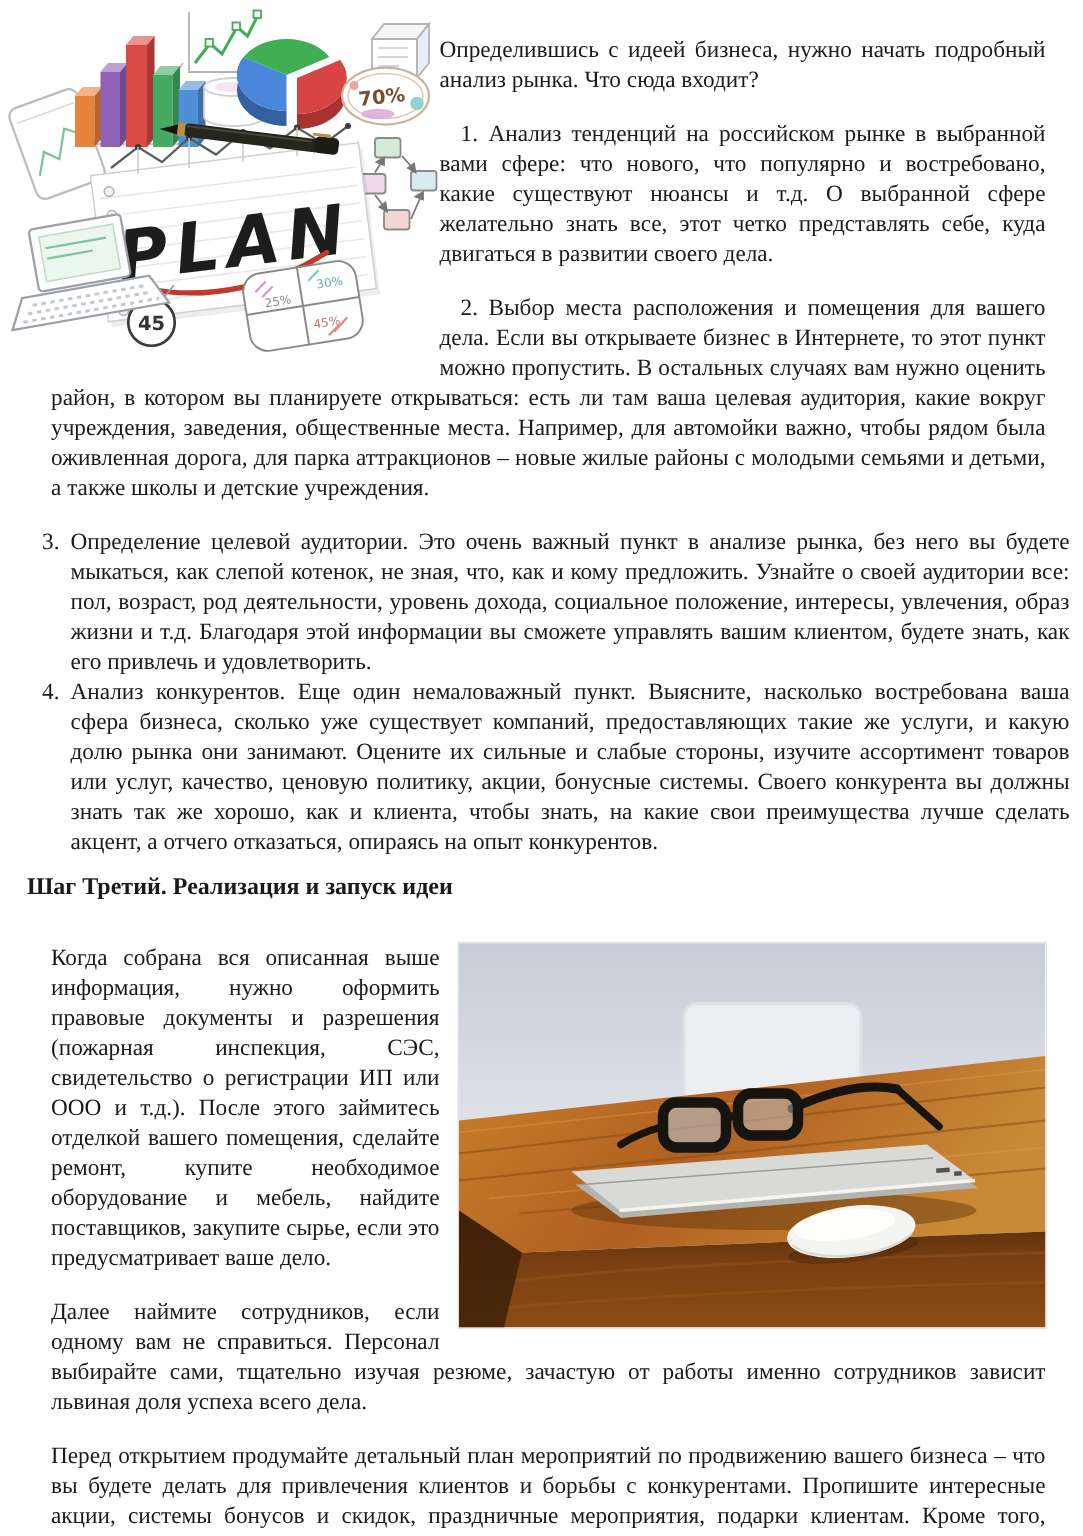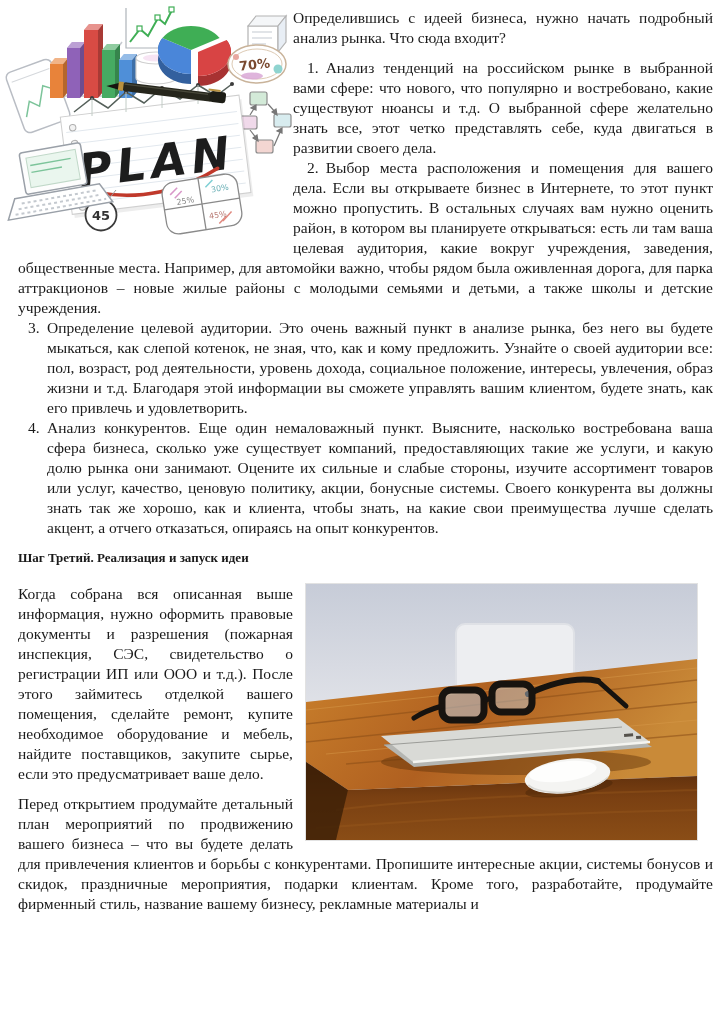--- a/index.html
+++ b/index.html
@@ -11,29 +11,29 @@
     width:722px;height:1024px;
     box-sizing:border-box;
     padding:8px 9px 0 18px;
     overflow:hidden;
     background:#fff;
     font-family:"Liberation Serif", serif;
     font-size:15.5px;
     line-height:20px;
     color:var(--text);
   }
-  p{margin:0;text-align:justify;}
+  p{margin:16px;text-align:justify;}
   .gap{margin-top:10px;}
   .p-num{text-indent:14px;}
   .num-badge{padding-right:7px;}
   .li{position:relative;padding-left:29px;text-align:justify;}
   .li-num{position:absolute;left:10px;top:0;}
   h2{
-    margin:10px 0 16px 0;
-    font-size:13px;line-height:20px;font-weight:bold;
+    margin:10px 0 27px 0;
+    font-size:16px;line-height:20px;font-weight:bold;
     font-family:"Liberation Serif", serif;
   }
   .float-illustration{
     float:left;width:275px;height:244px;position:relative;
   }
   .float-illustration svg{position:absolute;left:-14px;top:-8px;}
   .float-photo{
     float:right;width:391px;height:256px;
     margin:0 16px 12px 13px;
     box-shadow:0 0 0 1px #e2e2e2;
@@ -326,16 +326,17 @@
         <ellipse cx="262" cy="204" rx="44" ry="8" fill="#4a2608" opacity="0.5"></ellipse>
         <ellipse cx="262" cy="192" rx="43" ry="17" fill="#f4f4f2"></ellipse>
         <ellipse cx="258" cy="187" rx="34" ry="10" fill="#ffffff" opacity="0.85"></ellipse>
         <path d="M222,196 a43,17 0 0 0 80,2" fill="none" stroke="#d8d8d4" stroke-width="1.5"></path>
       </g>
     </svg>
   </div>
 
   <p>Когда собрана вся описанная выше информация, нужно оформить правовые документы и разрешения (пожарная инспекция, СЭС, свидетельство о регистрации ИП или ООО и т.д.). После этого займитесь отделкой вашего помещения, сделайте ремонт, купите необходимое оборудование и мебель, найдите поставщиков, закупите сырье, если это предусматривает ваше дело.</p>
 
+  <p class="gap">Далее наймите сотрудников, если одному вам не справиться. Персонал выбирайте сами, тщательно изучая резюме, зачастую от работы именно сотрудников зависит львиная доля успеха всего дела.</p>
 
   <p class="gap">Перед открытием продумайте детальный план мероприятий по продвижению вашего бизнеса – что вы будете делать для привлечения клиентов и борьбы с конкурентами. Пропишите интересные акции, системы бонусов и скидок, праздничные мероприятия, подарки клиентам. Кроме того, разработайте, продумайте фирменный стиль, название вашему бизнесу, рекламные материалы и</p>
 
 </div>
 
 </body></html>

